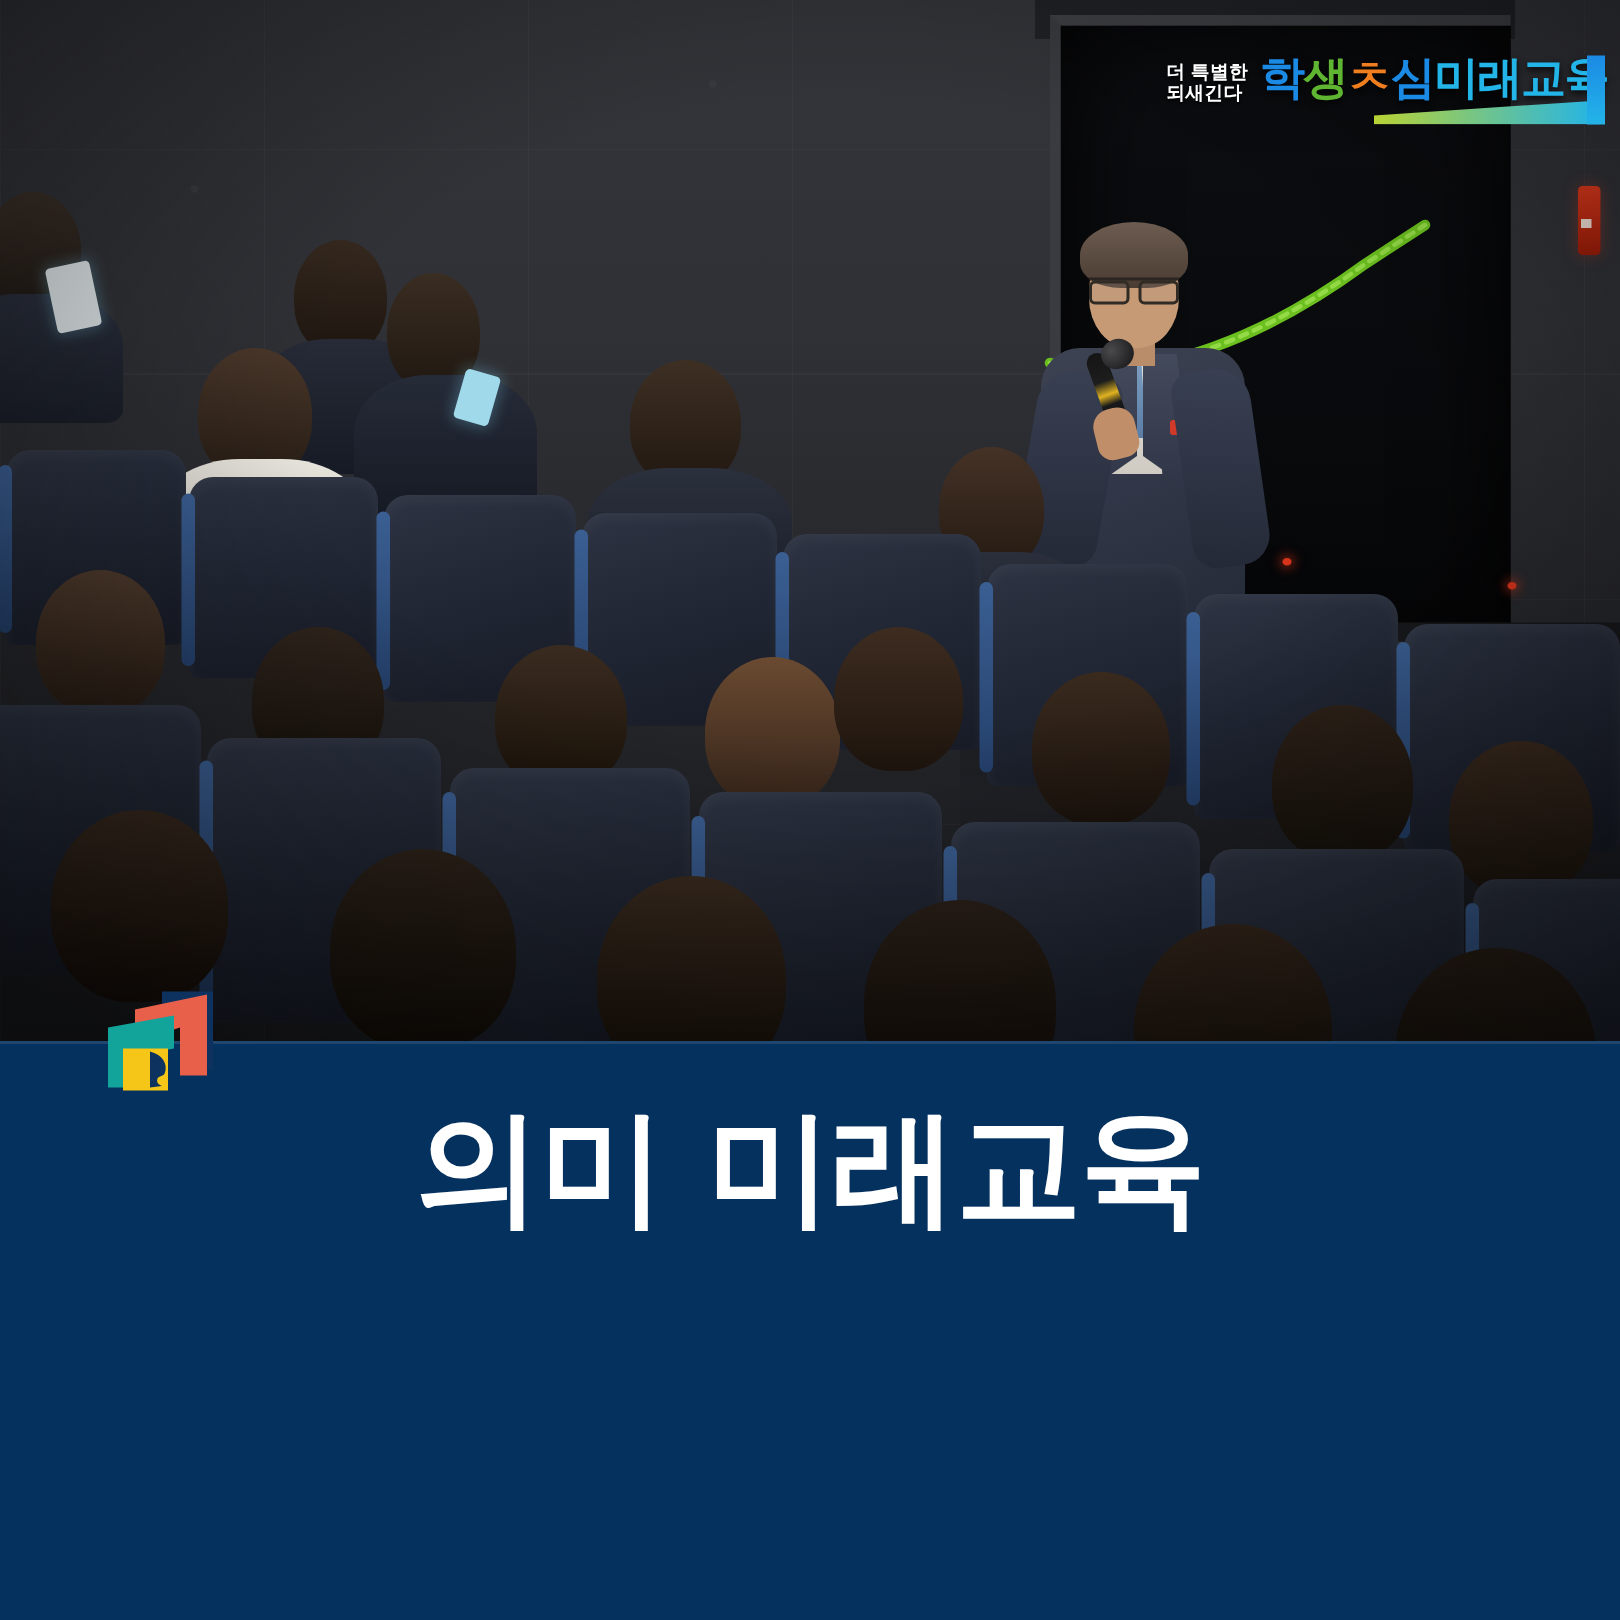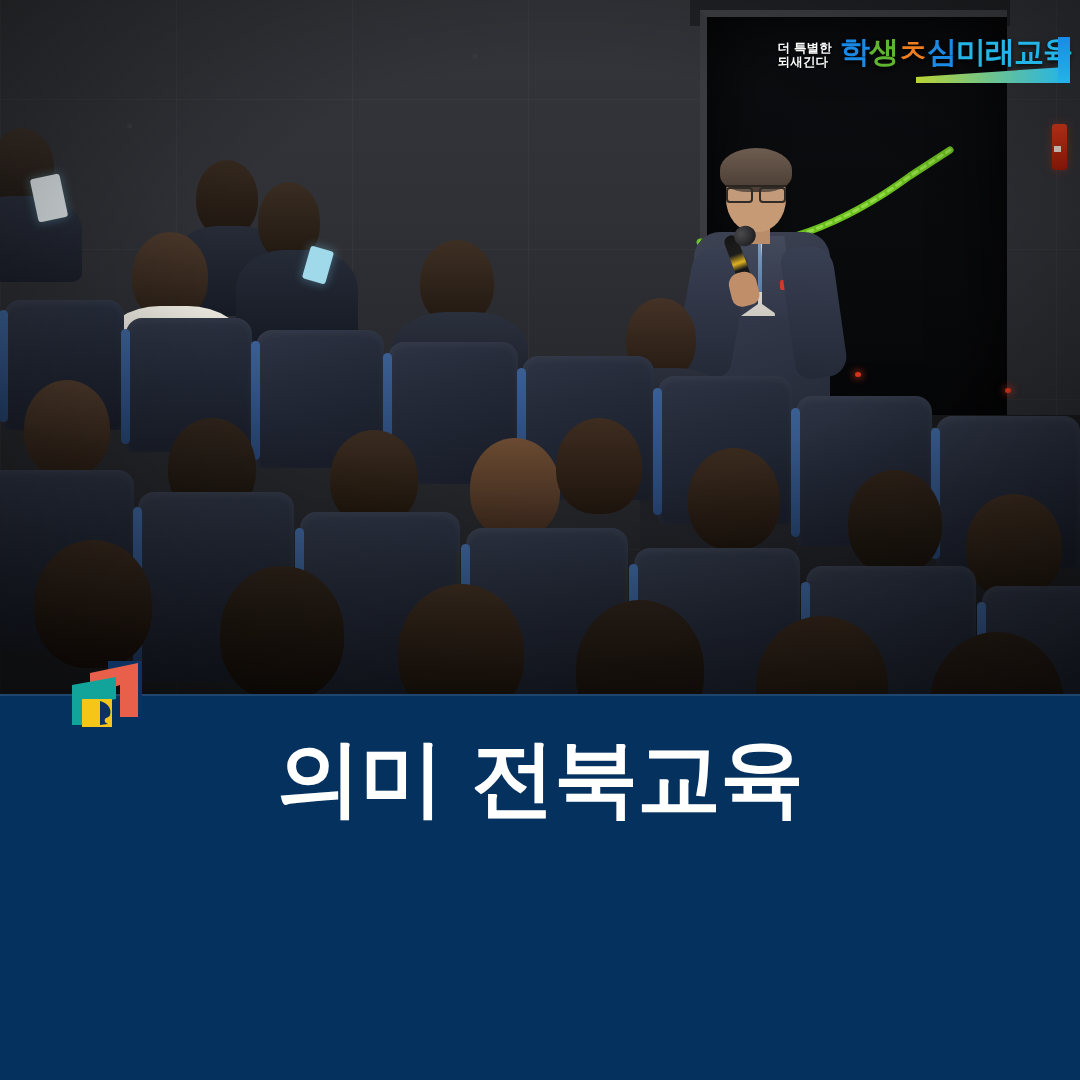--- a/index.html
+++ b/index.html
@@ -401,16 +401,16 @@
 
   <svg class="mark" viewBox="0 0 82 78">
     <polygon points="40,6 74,6 74,58 56,58 56,20 40,20" fill="#0d3260"></polygon>
     <polygon points="22,18 70,8 70,62 52,62 52,30 22,40" fill="#e8604a"></polygon>
     <polygon points="4,30 48,22 48,44 26,48 26,70 4,70" fill="#12a39b"></polygon>
     <rect x="14" y="44" width="30" height="28" fill="#f5c518"></rect>
     <path d="M32,46 C40,48 44,54 42,60 C41,63 38,62 37,64 C36,67 38,68 40,69 L32,70 Z" fill="#0d3260"></path>
   </svg>
 
   <div class="headline">
-    <div class="line2">의미 전북교육</div>
+    <div class="line2">의미 미래교육</div>
   </div>
 
 </div>
 
 </body></html>

